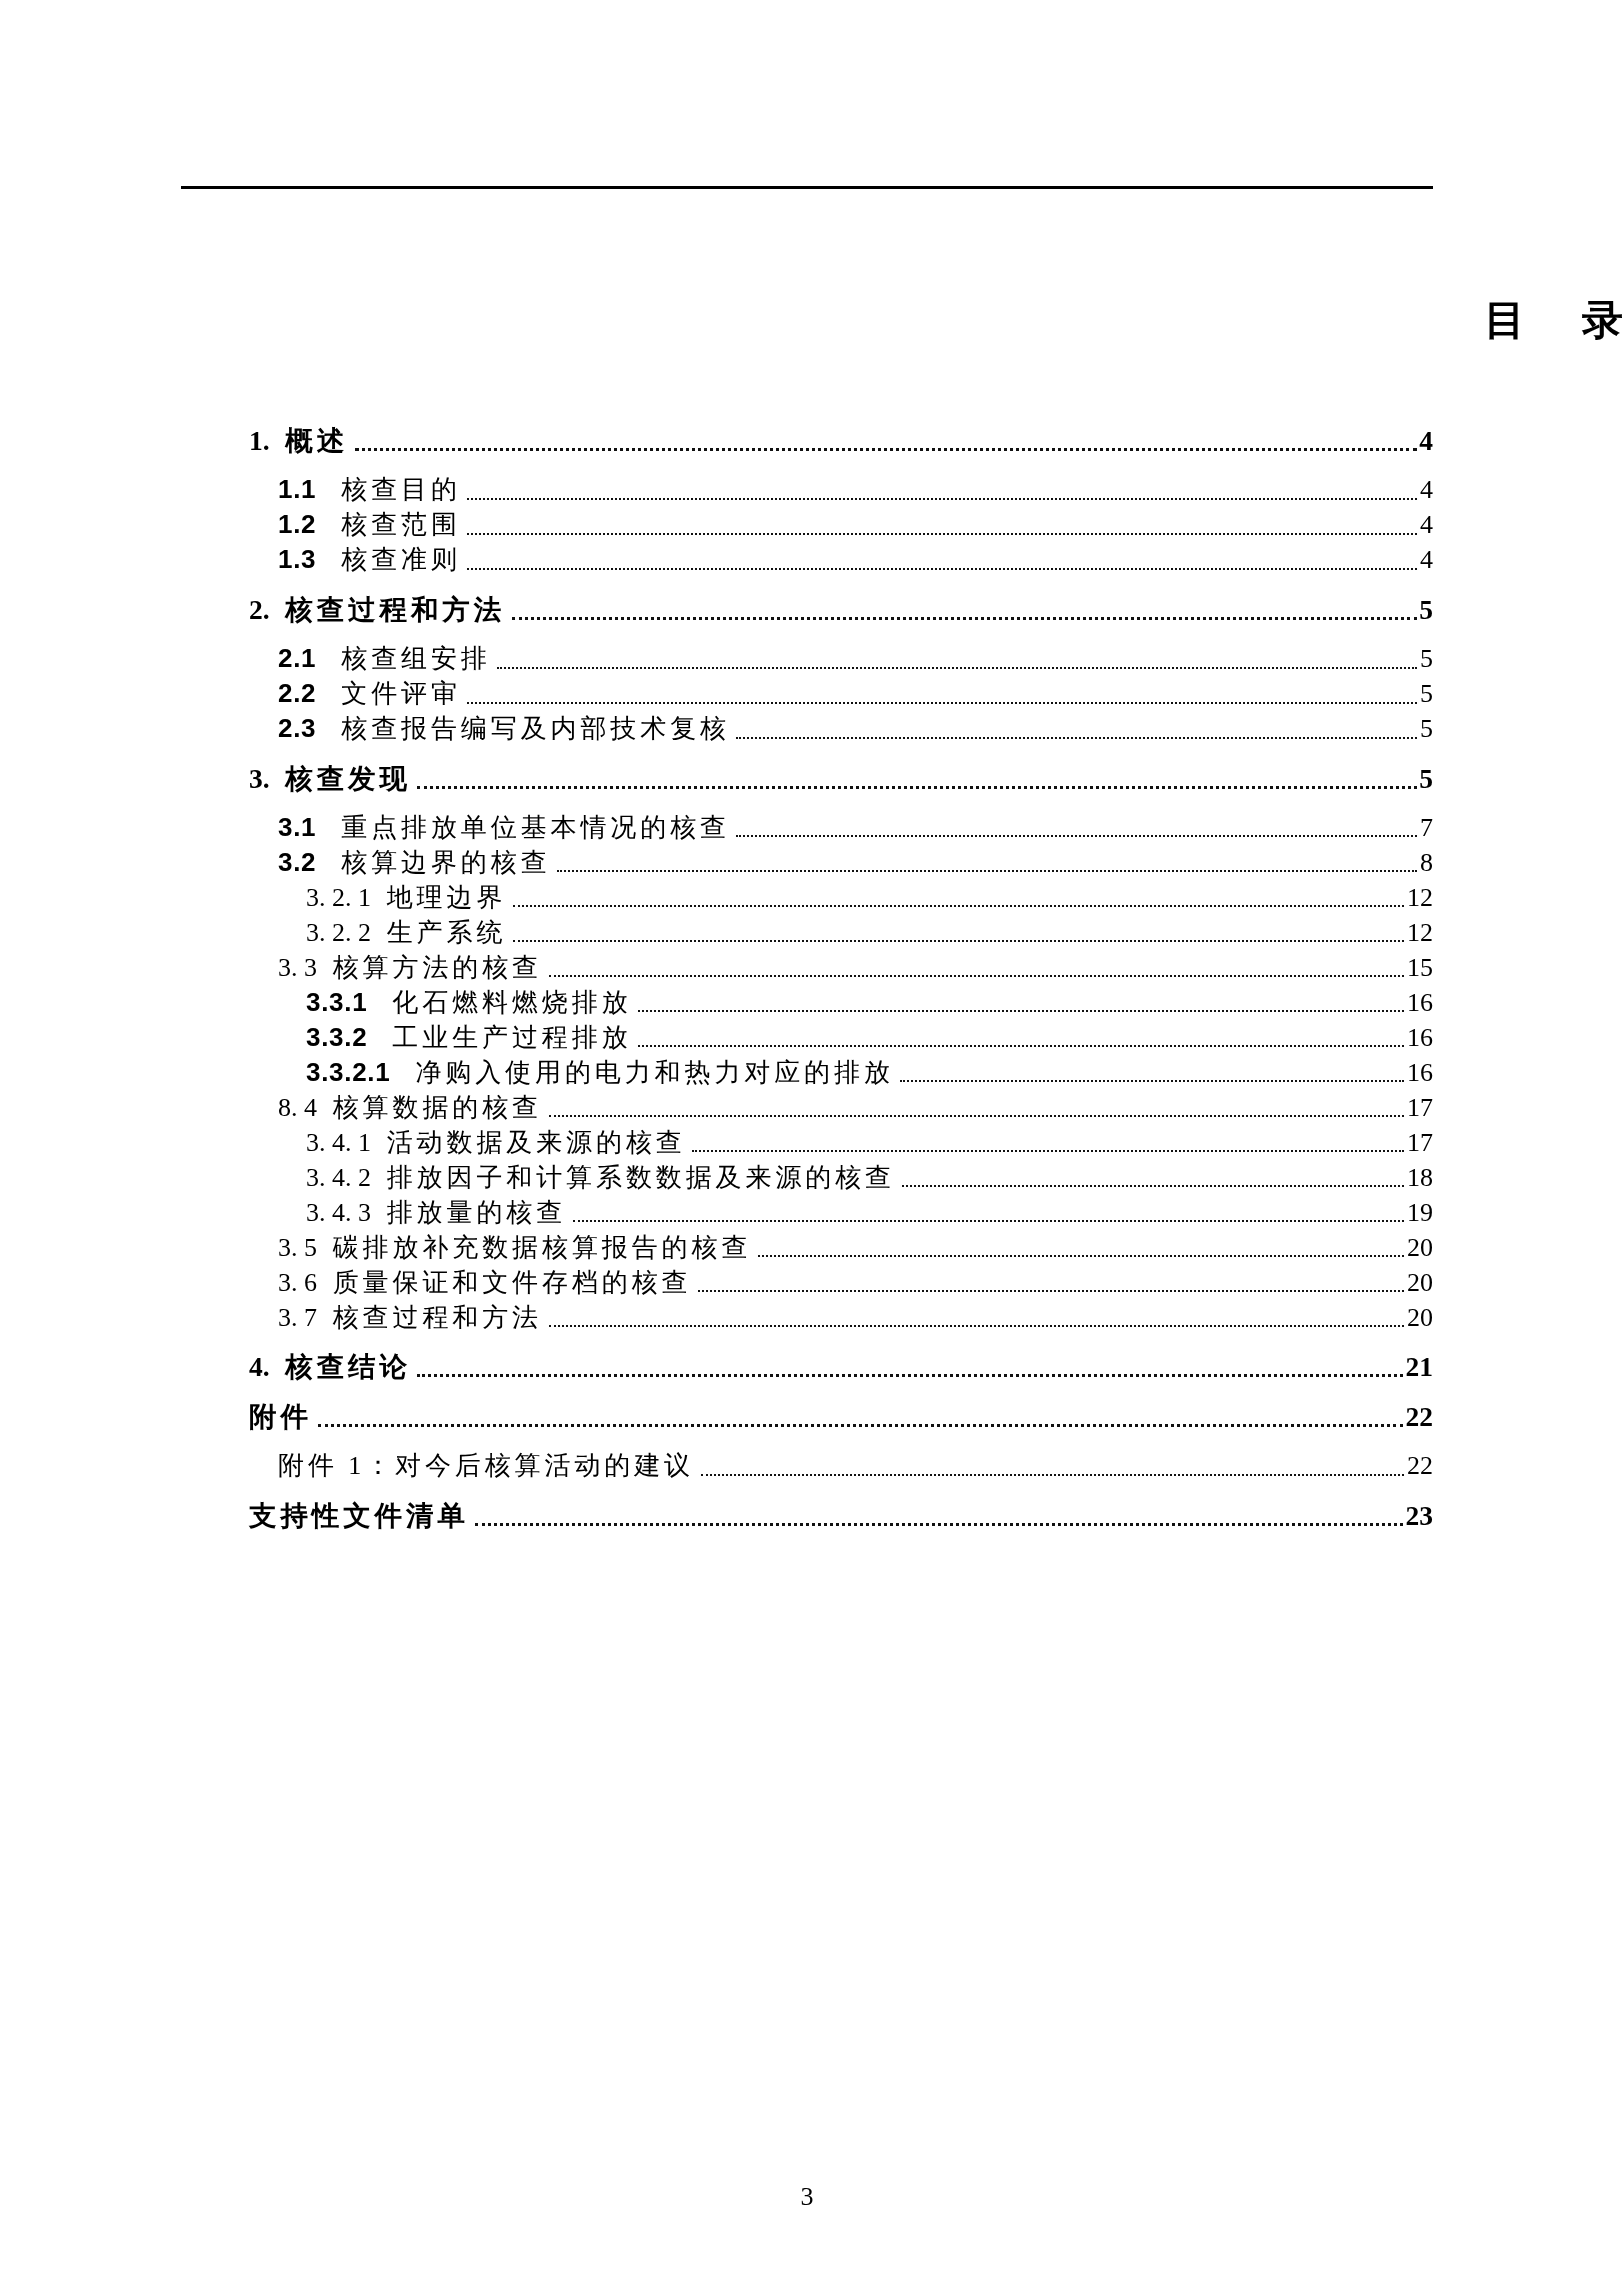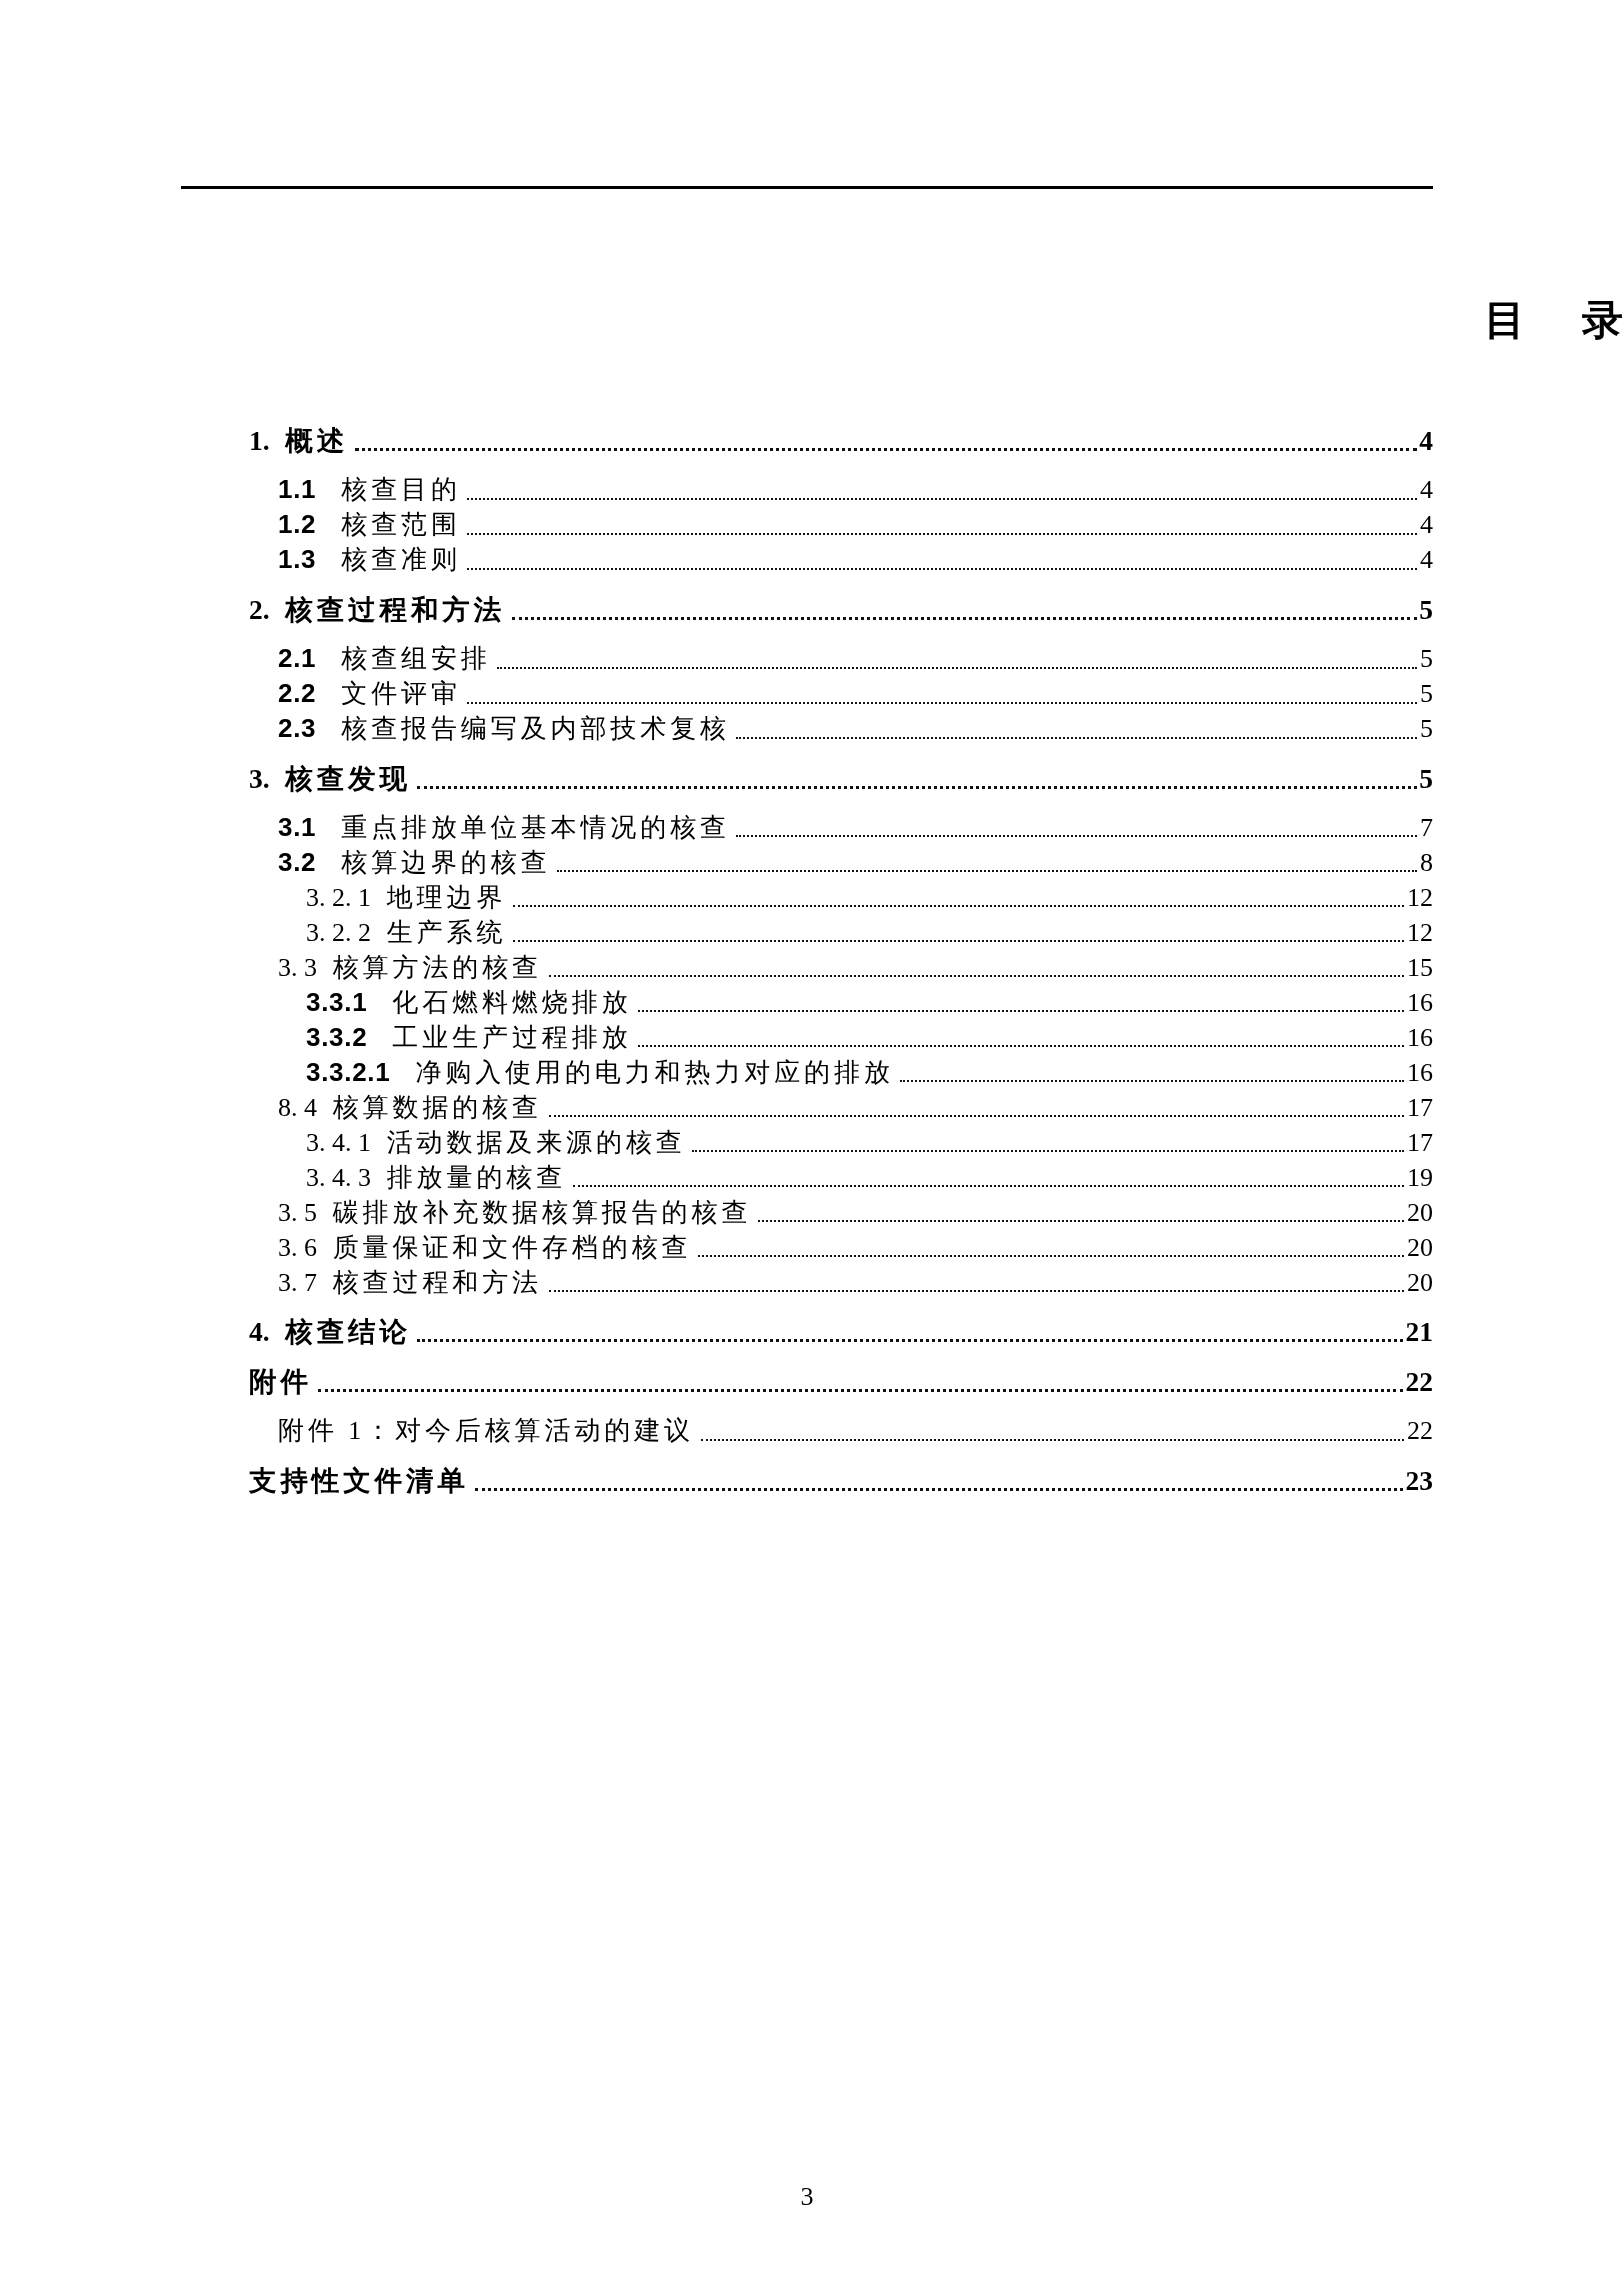--- a/index.html
+++ b/index.html
@@ -189,20 +189,26 @@
     <span class="leader"></span>
     <span class="pg">17</span>
   </div>
       <div class="row lvl-3">
     <span class="num serif">3. 4. 1</span>
     <span class="label">活动数据及来源的核查</span>
     <span class="leader"></span>
     <span class="pg">17</span>
   </div>
       <div class="row lvl-3">
+    <span class="num serif">3. 4. 2</span>
+    <span class="label">排放因子和计算系数数据及来源的核查</span>
+    <span class="leader"></span>
+    <span class="pg">18</span>
+  </div>
+      <div class="row lvl-3">
     <span class="num serif">3. 4. 3</span>
     <span class="label">排放量的核查</span>
     <span class="leader"></span>
     <span class="pg">19</span>
   </div>
       <div class="row lvl-2">
     <span class="num serif wide">3. 5</span>
     <span class="label">碳排放补充数据核算报告的核查</span>
     <span class="leader"></span>
     <span class="pg">20</span>

